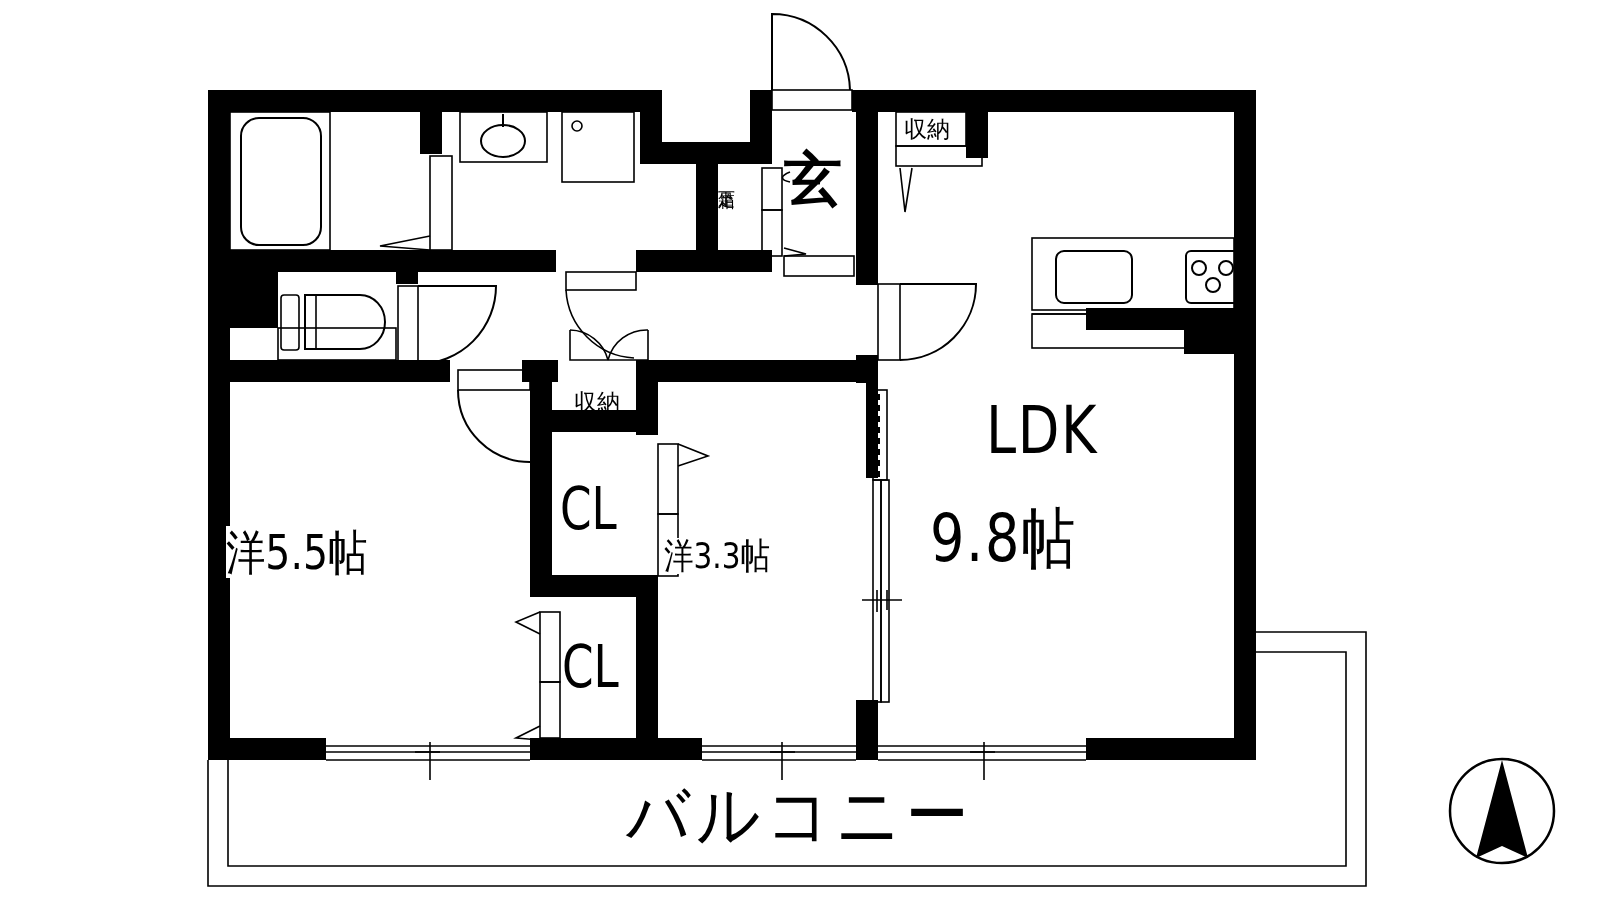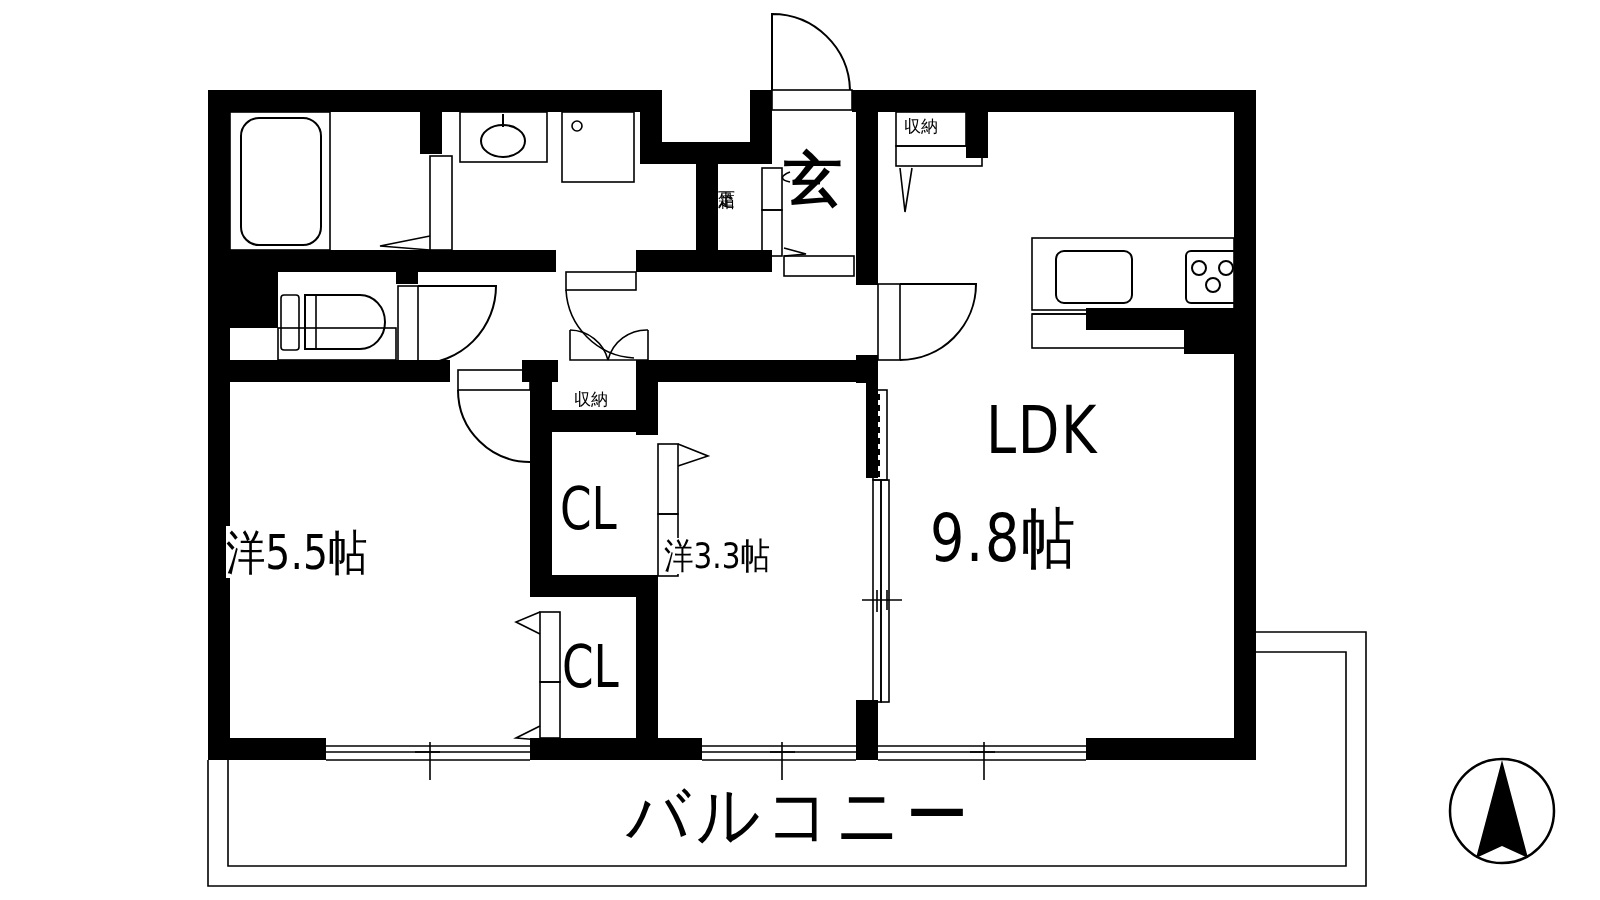--- a/index.html
+++ b/index.html
@@ -6,21 +6,21 @@
   body { width:1600px; height:900px; position:relative; overflow:hidden; font-family:"DejaVu Sans", sans-serif; }
   svg { position:absolute; left:0; top:0; }
   .wall { fill:#000; }
   .ln { fill:none; stroke:#000; stroke-width:2; }
   .ln1 { fill:none; stroke:#000; stroke-width:1.6; }
   .lbl { position:absolute; color:#000; white-space:nowrap; line-height:1; font-family:"DejaVu Sans", sans-serif; }
   .room-big { font-size:66px; transform:scaleX(0.82); transform-origin:left top; letter-spacing:2px; }
   .room-mid { font-size:48px; transform:scaleX(0.82); transform-origin:left top; }
   .room-sm { font-size:36px; transform:scaleX(0.82); transform-origin:left top; }
   .cl { font-size:58px; transform:scaleX(0.78); transform-origin:left top; }
-  .tiny { font-size:17px; }
+  .tiny { font-size:23px; }
   .vert { font-size:17px; writing-mode:vertical-rl; letter-spacing:1px; }
   .genkan { font-size:58px; font-weight:bold; }
   .balcony { font-size:70px; transform:scaleX(0.9); transform-origin:left top; letter-spacing:6px; }
 </style>
 </head>
 <body>
 
 <svg width="1600" height="900" viewBox="0 0 1600 900">
 
   <g>

